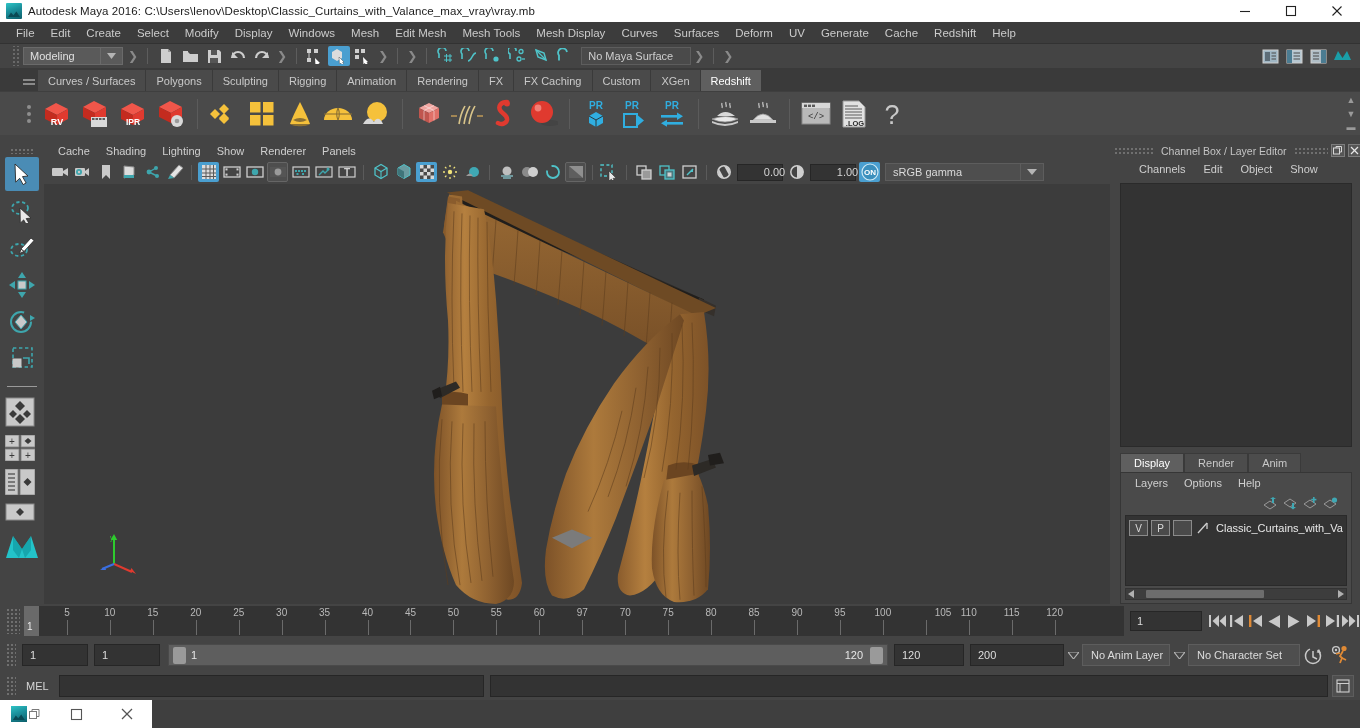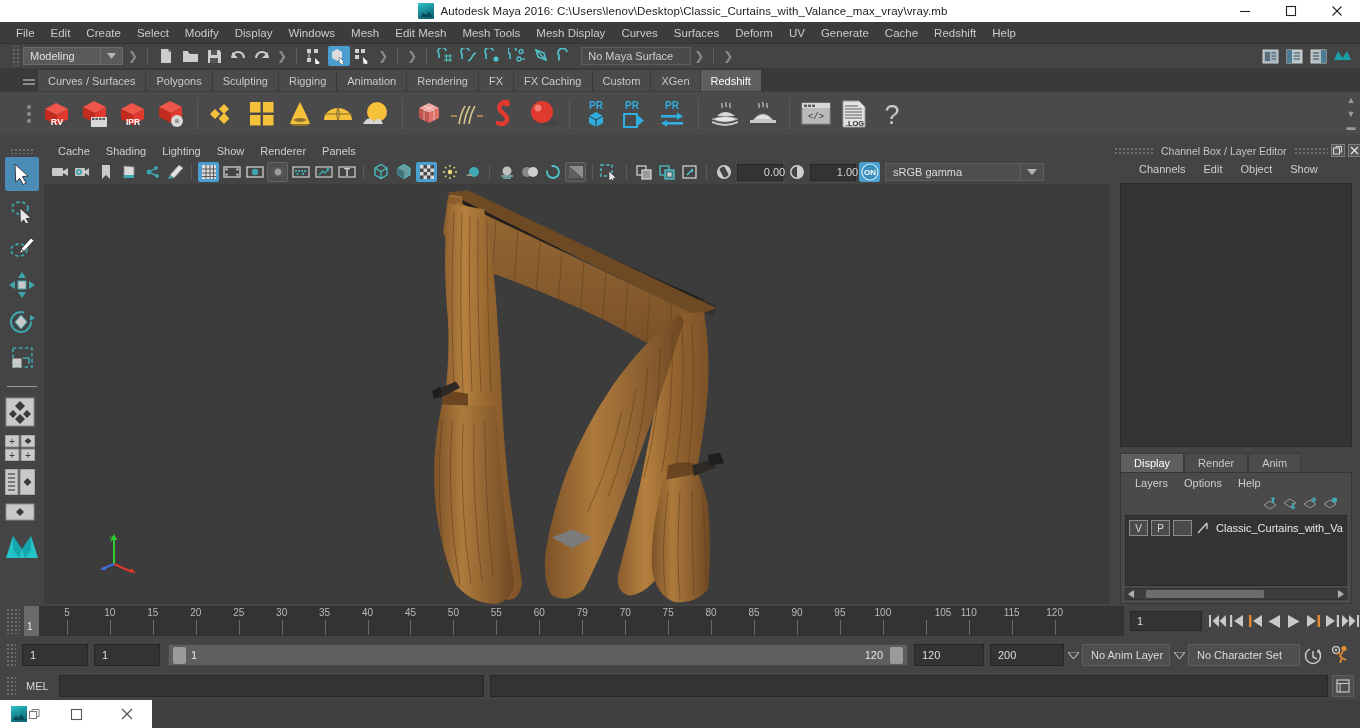--- a/index.html
+++ b/index.html
@@ -8,21 +8,21 @@
     background: #444444;
     font-family: "Liberation Sans", sans-serif;
     overflow: hidden;
     -webkit-font-smoothing: antialiased;
   }
   .app { width: 1360px; height: 728px; position: relative; background: #444; }
 
   
   .titlebar {
     height: 22px; background: #ffffff; display: flex; align-items: center;
-    padding-left: 6px; position: relative; justify-content: center;
+    padding-left: 6px; position: relative;
   }
   .titlebar .tbicon {
     width: 16px; height: 16px; margin-right: 6px; flex: 0 0 auto;
     background: linear-gradient(160deg,#2ec4c6 0%,#1b8f9b 45%,#0d5f6b 100%);
     border-radius: 1px; position: relative; overflow: hidden;
   }
   .titlebar .tbicon:after{
     content:""; position:absolute; left:2px; bottom:2px; width:12px; height:6px;
     background:#0a4a55; clip-path: polygon(0 100%,25% 25%,45% 70%,70% 10%,100% 100%);
   }
@@ -1270,21 +1270,21 @@
         <div class="tslabel" style="left: 343.548px;">40</div>
         <div class="tstick" style="left: 386.492px;"></div>
         <div class="tslabel" style="left: 386.492px;">45</div>
         <div class="tstick" style="left: 429.435px;"></div>
         <div class="tslabel" style="left: 429.435px;">50</div>
         <div class="tstick" style="left: 472.379px;"></div>
         <div class="tslabel" style="left: 472.379px;">55</div>
         <div class="tstick" style="left: 515.323px;"></div>
         <div class="tslabel" style="left: 515.323px;">60</div>
         <div class="tstick" style="left: 558.266px;"></div>
-        <div class="tslabel" style="left: 558.266px;">79</div>
+        <div class="tslabel" style="left: 558.266px;">97</div>
         <div class="tstick" style="left: 601.21px;"></div>
         <div class="tslabel" style="left: 601.21px;">70</div>
         <div class="tstick" style="left: 644.153px;"></div>
         <div class="tslabel" style="left: 644.153px;">75</div>
         <div class="tstick" style="left: 687.097px;"></div>
         <div class="tslabel" style="left: 687.097px;">80</div>
         <div class="tstick" style="left: 730.04px;"></div>
         <div class="tslabel" style="left: 730.04px;">85</div>
         <div class="tstick" style="left: 772.984px;"></div>
         <div class="tslabel" style="left: 772.984px;">90</div>
@@ -1366,21 +1366,21 @@
     </div>
     <div class="rangebar">
       <div class="rhandle" style="left:4px;"></div>
       <div class="rbarlabel" style="left:22px;">1</div>
       <div class="rbarlabel" style="right:24px;">120</div>
       <div class="rhandle" style="right:4px;"></div>
     </div>
     <div class="rfield" style="width:70px">
       <span>120</span>
     </div>
-    <div class="rfield" style="width:74px">
+    <div class="rfield" style="width:94px">
       <span>200</span>
     </div>
     <div class="dropcaret">
       <svg width="11" height="7" viewBox="0 0 11 7">
           <path d="M0 0 L11 0 L5.5 7 Z" fill="none" stroke="#b4b4b4" stroke-width="1.1"></path>
         </svg>
     </div>
     <div class="rsel" style="width:88px">
       <span>No Anim Layer</span>
     </div>

